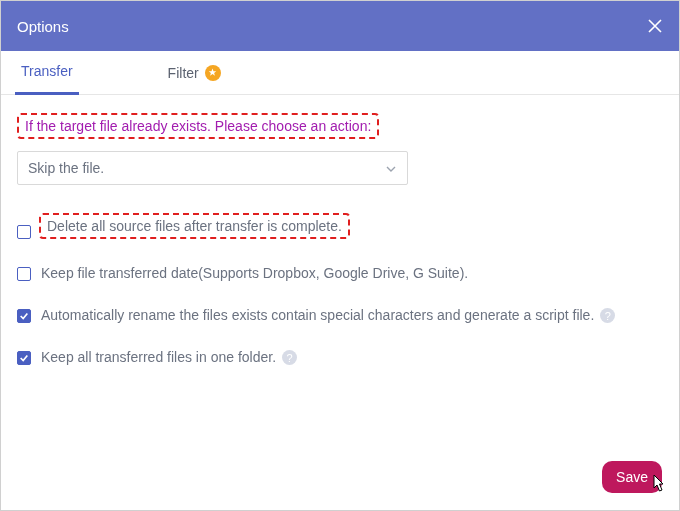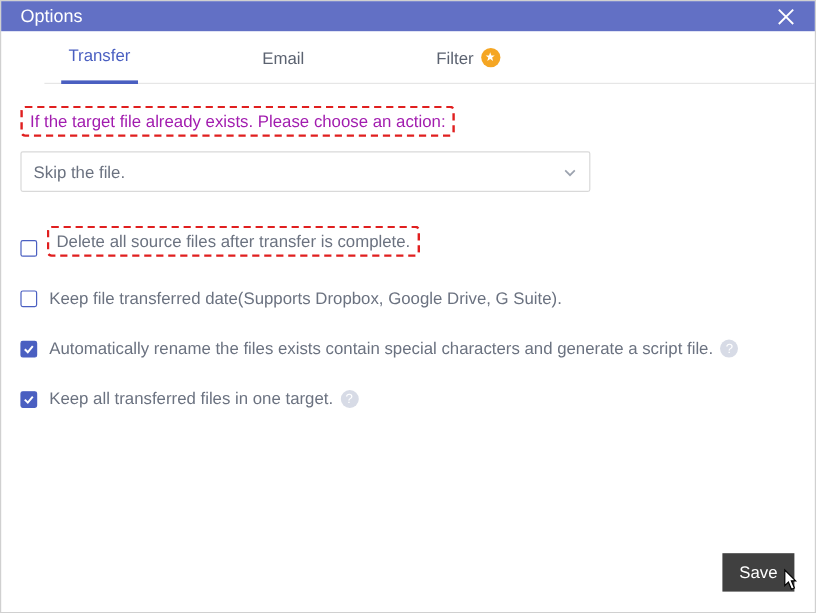--- a/index.html
+++ b/index.html
@@ -14,37 +14,36 @@
     color: #6b7280;
   }
   .border-outer {
     border: 1px solid #d0d0d0;
     width: 680px;
     height: 511px;
   }
   .header {
     background: #6270c5;
     color: #fff;
-    height: 25px;
+    height: 50px;
     display: flex;
     align-items: center;
     justify-content: space-between;
     padding: 0 16px;
   }
   .header-title { font-size: 15px; font-weight: 400; }
   .close-icon { cursor: pointer; width: 16px; height: 16px; }
   .close-icon svg { display: block; }
   .tabs {
     display: flex;
     align-items: center;
     padding: 0 14px;
     border-bottom: 1px solid #e6e6e6;
     height: 44px;
-    gap: 16px;
-    margin-left: 36px;
+    gap: 1px;
   }
   .tab {
     padding: 0 6px;
     height: 44px;
     display: flex;
     align-items: center;
     cursor: pointer;
     font-size: 14px;
     color: #5b6270;
     position: relative;
@@ -69,21 +68,21 @@
   }
   .intro-row { margin-bottom: 12px; }
   .dashed-highlight {
     display: inline-block;
     border: 2px dashed #e01f1f;
     border-radius: 4px;
     padding: 3px 6px;
     color: #a21caf;
   }
   .select-wrap {
-    width: 475px;
+    width: 391px;
     height: 34px;
     border: 1px solid #d9d9d9;
     border-radius: 2px;
     display: flex;
     align-items: center;
     justify-content: space-between;
     padding: 0 10px;
     cursor: pointer;
     color: #6b7280;
     margin-bottom: 28px;
@@ -125,24 +124,24 @@
     font-size: 11px;
     display: inline-flex;
     align-items: center; justify-content: center;
     margin-left: 6px;
     flex-shrink: 0;
   }
   .save-btn {
     position: absolute;
     right: 18px;
     bottom: 18px;
-    background: #404040;
+    background: #be185d;
     color: #fff;
     border: none;
-    border-radius: 0;
+    border-radius: 10px;
     padding: 8px 14px;
     font-size: 14px;
     cursor: pointer;
   }
   .cursor-pointer {
     position: absolute;
     right: 13px;
     bottom: 13px;
     pointer-events: none;
   }
@@ -158,23 +157,20 @@
           <path d="M2 2 L14 14 M14 2 L2 14" stroke="#fff" stroke-width="1.6" fill="none"></path>
         </svg>
   </span>
 </div>
 
 <div class="tabs">
   <div class="tab active">
     <span>Transfer</span>
   </div>
   <div class="tab">
-    <span>Email</span>
-  </div>
-  <div class="tab">
     <span>Filter</span>
     <span class="star-badge">
       <svg viewBox="0 0 10 10" width="9" height="9">
             <path d="M5 0.5 L6.1 3.5 L9.2 3.5 L6.8 5.5 L7.7 8.6 L5 6.8 L2.3 8.6 L3.2 5.5 L0.8 3.5 L3.9 3.5 Z" fill="#fff"></path>
           </svg>
     </span>
   </div>
 </div>
 
 <div class="content">
@@ -215,21 +211,21 @@
     <span class="option-label">Automatically rename the files exists contain special characters and generate a script file.</span>
     <span class="help-icon">?</span>
   </div>
 
   <div class="option-row">
     <span class="checkbox checked">
       <svg viewBox="0 0 12 12" width="10" height="10">
             <path d="M2 6 L5 9 L10 3" stroke="#fff" stroke-width="2" fill="none"></path>
           </svg>
     </span>
-    <span class="option-label">Keep all transferred files in one target.</span>
+    <span class="option-label">Keep all transferred files in one folder.</span>
     <span class="help-icon">?</span>
   </div>
 
 </div>
 
 <button class="save-btn">Save</button>
 
 <span class="cursor-pointer">
   <svg width="18" height="22" viewBox="0 0 18 22">
     <path d="M5 2 L5 15 L8 12 L10.5 18 L13 17 L10.5 11 L14 11 Z" fill="#fff" stroke="#000" stroke-width="1"></path>

